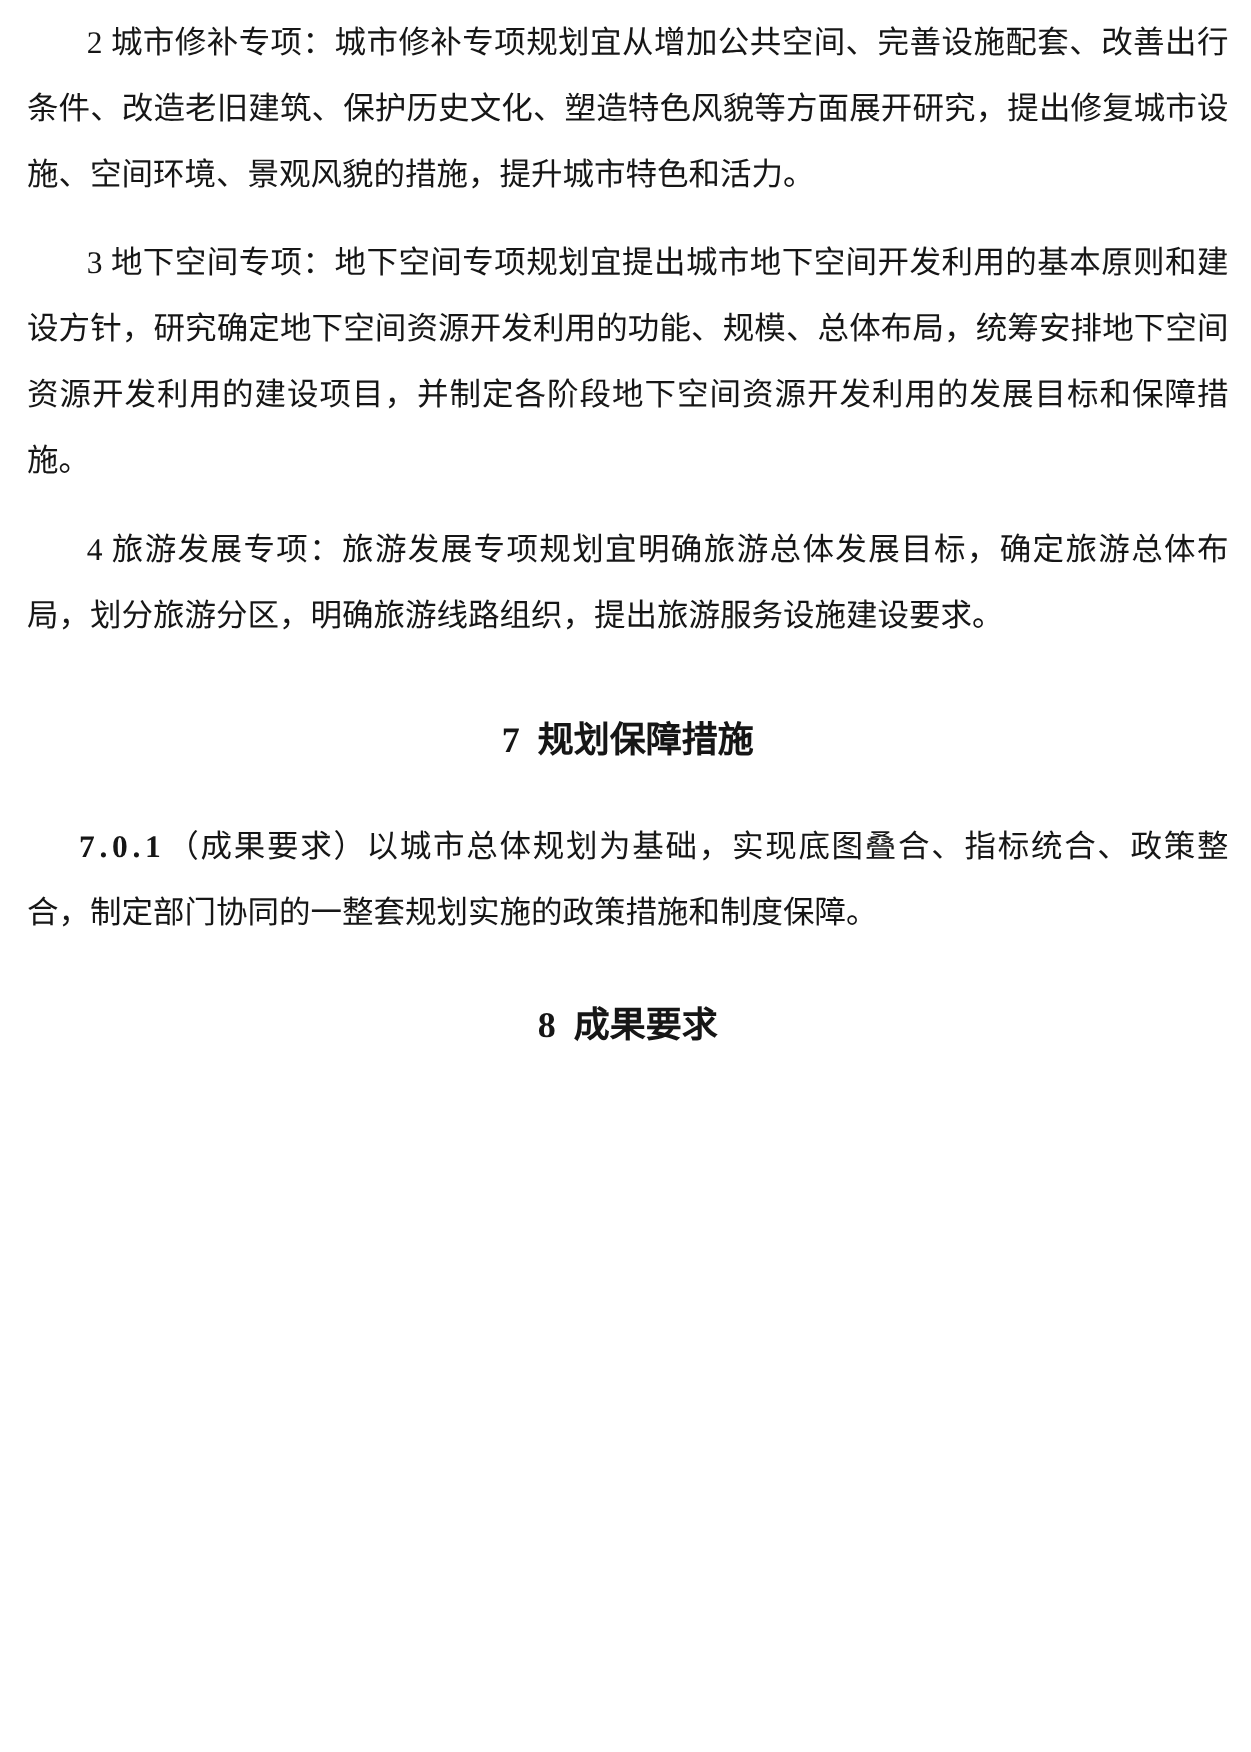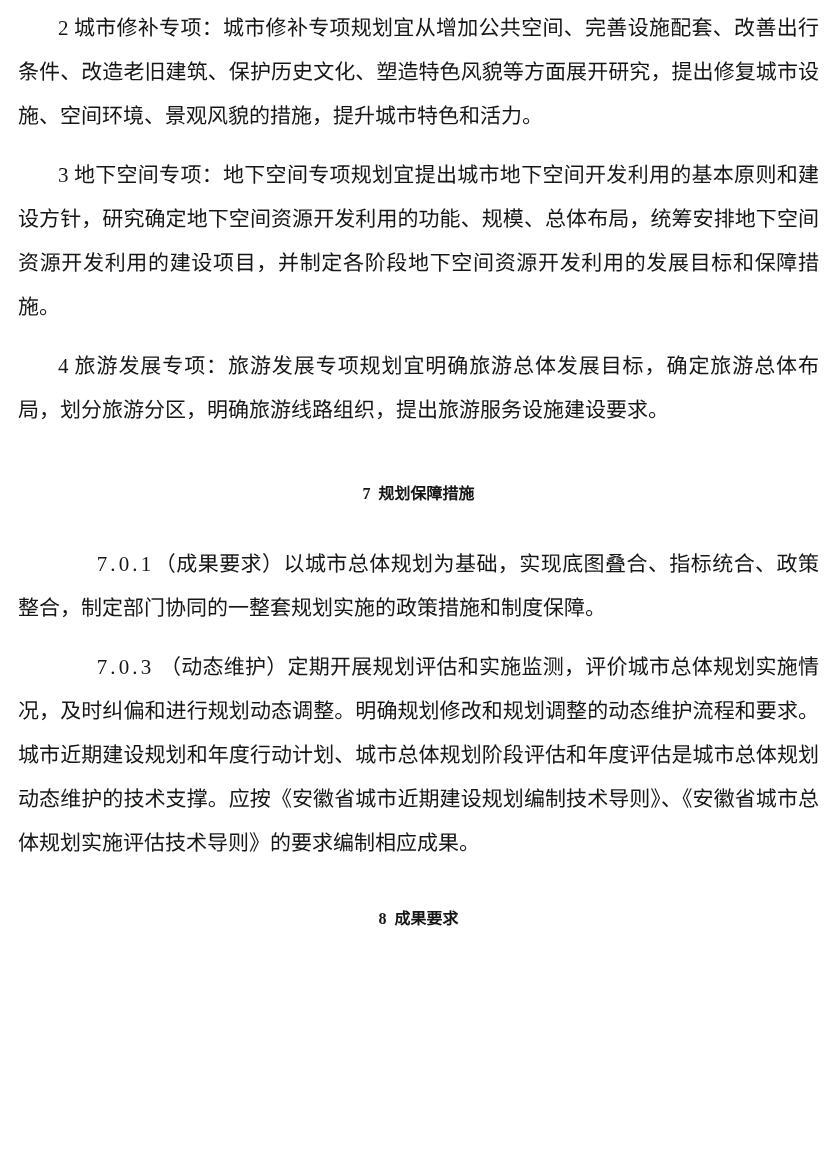--- a/index.html
+++ b/index.html
@@ -27,27 +27,26 @@
     margin: 0 0 15px 0;
     text-align: justify;
     text-align-last: left;
     text-justify: inter-character;
     text-indent: 1.9em;
   }
   .clause {
     text-indent: 1.65em;
   }
   .clause-num {
-    font-weight: normal;
+    font-weight: bold;
     letter-spacing: 0.15em;
-    margin-left: 44px;
   }
   .heading {
     font-family: inherit;
-    font-size: 16px;
+    font-size: 24px;
     font-weight: bold;
     line-height: 36px;
     text-align: center;
     white-space: pre-wrap;
     margin: 44px 0 30px 0;
   }
   .heading.heading-8 {
     margin: 36px 0 0 0;
   }
 </style>
@@ -62,20 +61,17 @@
 
   <p class="para">4 旅游发展专项：旅游发展专项规划宜明确旅游总体发展目标，确定旅游总体布局，划分旅游分区，明确旅游线路组织，提出旅游服务设施建设要求。</p>
 
   <h2 class="heading">7  规划保障措施</h2>
 
   <p class="para clause">
     <span class="clause-num">7.0.1</span><span>（成果要求）以城市总体规划为基础，实现底图叠合、指标统合、政策整合，制定部门协同的一整套规划实施的政策措施和制度保障。</span>
   </p>
 
 
-  <p class="para clause">
-    <span class="clause-num">7.0.3</span><span> （动态维护）定期开展规划评估和实施监测，评价城市总体规划实施情况，及时纠偏和进行规划动态调整。明确规划修改和规划调整的动态维护流程和要求。城市近期建设规划和年度行动计划、城市总体规划阶段评估和年度评估是城市总体规划动态维护的技术支撑。应按《安徽省城市近期建设规划编制技术导则》、《安徽省城市总体规划实施评估技术导则》的要求编制相应成果。</span>
-  </p>
 
 
   <h2 class="heading heading-8">8  成果要求</h2>
 
 </div>
 
 </body></html>

